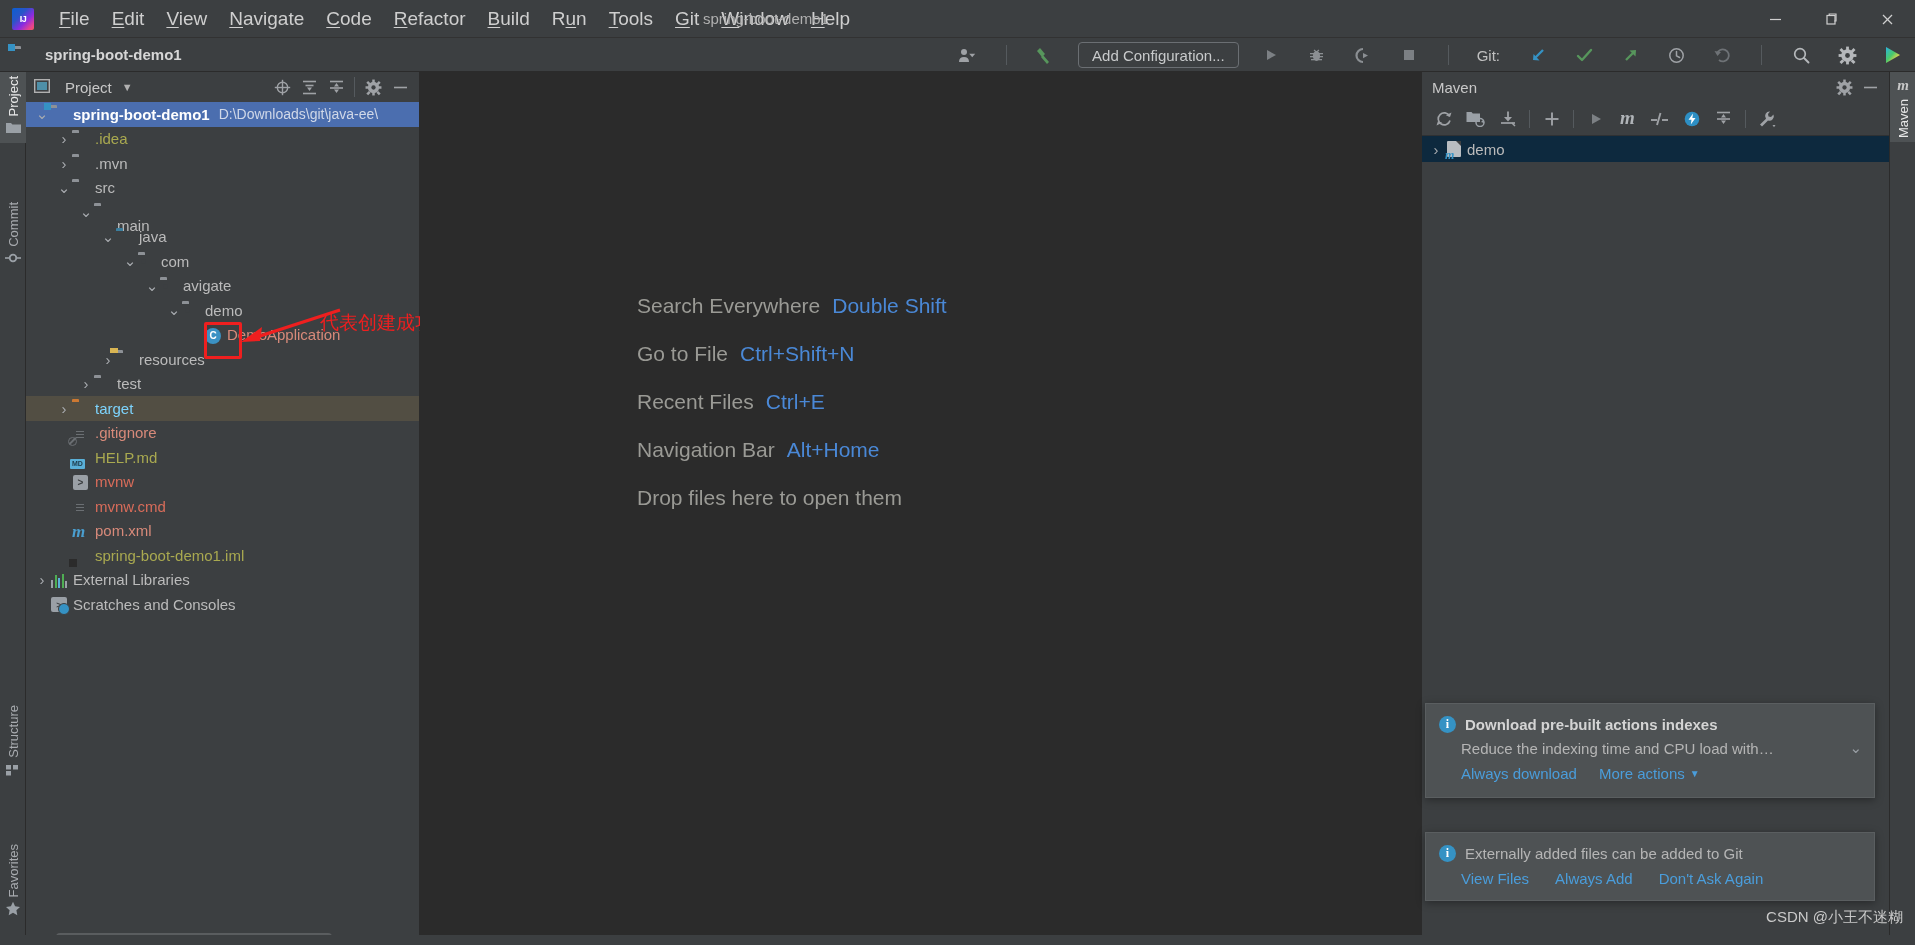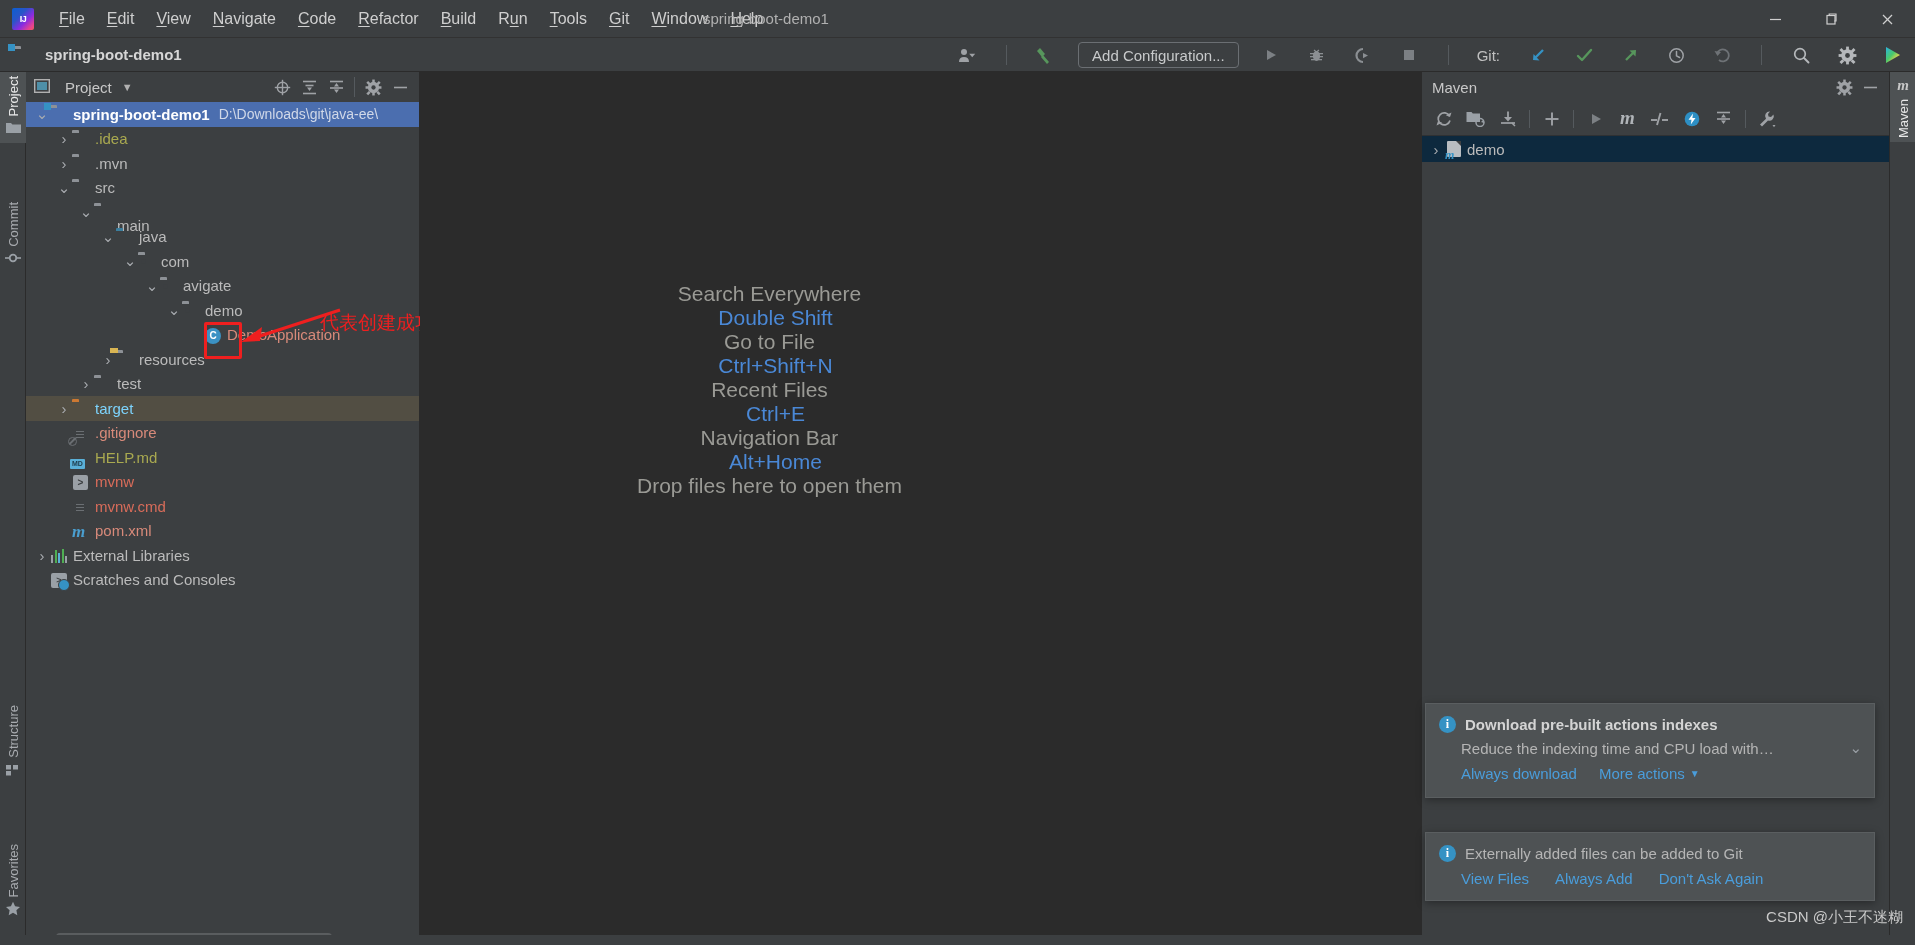--- a/index.html
+++ b/index.html
@@ -24,21 +24,21 @@
     border-radius: 2px; position: relative; flex: none;
     background: linear-gradient(135deg,#0b5fd1 0%,#2a55c8 35%,#8a2be2 62%,#e8438f 86%,#f05a5a 100%);
   }
   .ij-logo::after {
     content: "IJ"; position: absolute; inset: 0; display: flex;
     align-items: center; justify-content: center;
     font-size: 9px; font-weight: bold; color: #fff; letter-spacing: -0.5px;
   }
   .menubar { display: flex; align-items: center; gap: 0px; }
   .menu-item {
-    font-size: 16px; color: #cfcfcf; padding: 4px 11px; cursor: default; white-space: nowrap;
+    font-size: 19px; color: #cfcfcf; padding: 4px 11px; cursor: default; white-space: nowrap;
   }
   .menu-item u { text-decoration: underline; text-underline-offset: 2px; }
   .win-title {
     position: absolute; left: 703px; top: 10px;
     font-size: 15px; color: #b0b0b0; white-space: nowrap;
   }
   .win-btns { position: absolute; right: 0; top: 0; height: 38px; display: flex; }
   .win-btn {
     width: 56px; height: 38px; display: flex; align-items: center; justify-content: center;
     color: #cfcfcf;
@@ -210,21 +210,21 @@
     position: absolute; left: 30px; bottom: 4px; width: 276px; height: 8px;
     background: #5a5d5f; border-radius: 4px;
   }
 
   
   .editor {
     position: absolute; top: 72px; left: 420px; width: 1001px; height: 873px;
     background: #2b2b2b;
   }
   .welcome { position: absolute; left: 217px; top: 210px; }
-  .w-row { height: 48px; display: flex; align-items: center; font-size: 21px; white-space: nowrap; flex-direction: column; }
+  .w-row { height: 48px; display: flex; align-items: center; font-size: 21px; white-space: nowrap; }
   .w-action { color: #9a9a95; }
   .w-key { color: #4a88d6; margin-left: 12px; }
 
   
   .maven-panel {
     position: absolute; top: 72px; left: 1421px; width: 468px; height: 873px;
     background: #3c3f41; border-left: 1px solid #2b2b2b;
   }
   .mv-header { height: 30px; display: flex; align-items: center; padding-left: 10px; }
   .mv-title { font-size: 15px; color: #c8c8c8; }
@@ -633,20 +633,25 @@
         </div>
         <div class="tree-row" style="padding-left: 30px;">
           <span class="tw"></span>
           <span class="ico"><span class="doc"><span class="lines"></span></span></span>
           <span class="lbl" style="color: rgb(216, 108, 90);">mvnw.cmd</span>
         </div>
         <div class="tree-row" style="padding-left: 30px;">
           <span class="tw"></span>
           <span class="ico"><span class="mvn-m">m</span></span>
           <span class="lbl" style="color: rgb(216, 138, 122);">pom.xml</span>
+        </div>
+        <div class="tree-row" style="padding-left: 30px;">
+          <span class="tw"></span>
+          <span class="ico"><span class="doc"><span class="dot-blk"></span></span></span>
+          <span class="lbl" style="color: rgb(169, 169, 80);">spring-boot-demo1.iml</span>
         </div>
         <div class="tree-row" style="padding-left: 8px;">
           <span class="tw" style="font-size: 15px;">›</span>
           <span class="ico">
             <span class="libs-ico">
               <i style="height:8px;background:#9aa0a6"></i>
               <i style="height:13px;background:#4fae53"></i>
               <i style="height:10px;background:#5ab0d8"></i>
               <i style="height:14px;background:#4fae53"></i>
               <i style="height:7px;background:#9aa0a6"></i>

